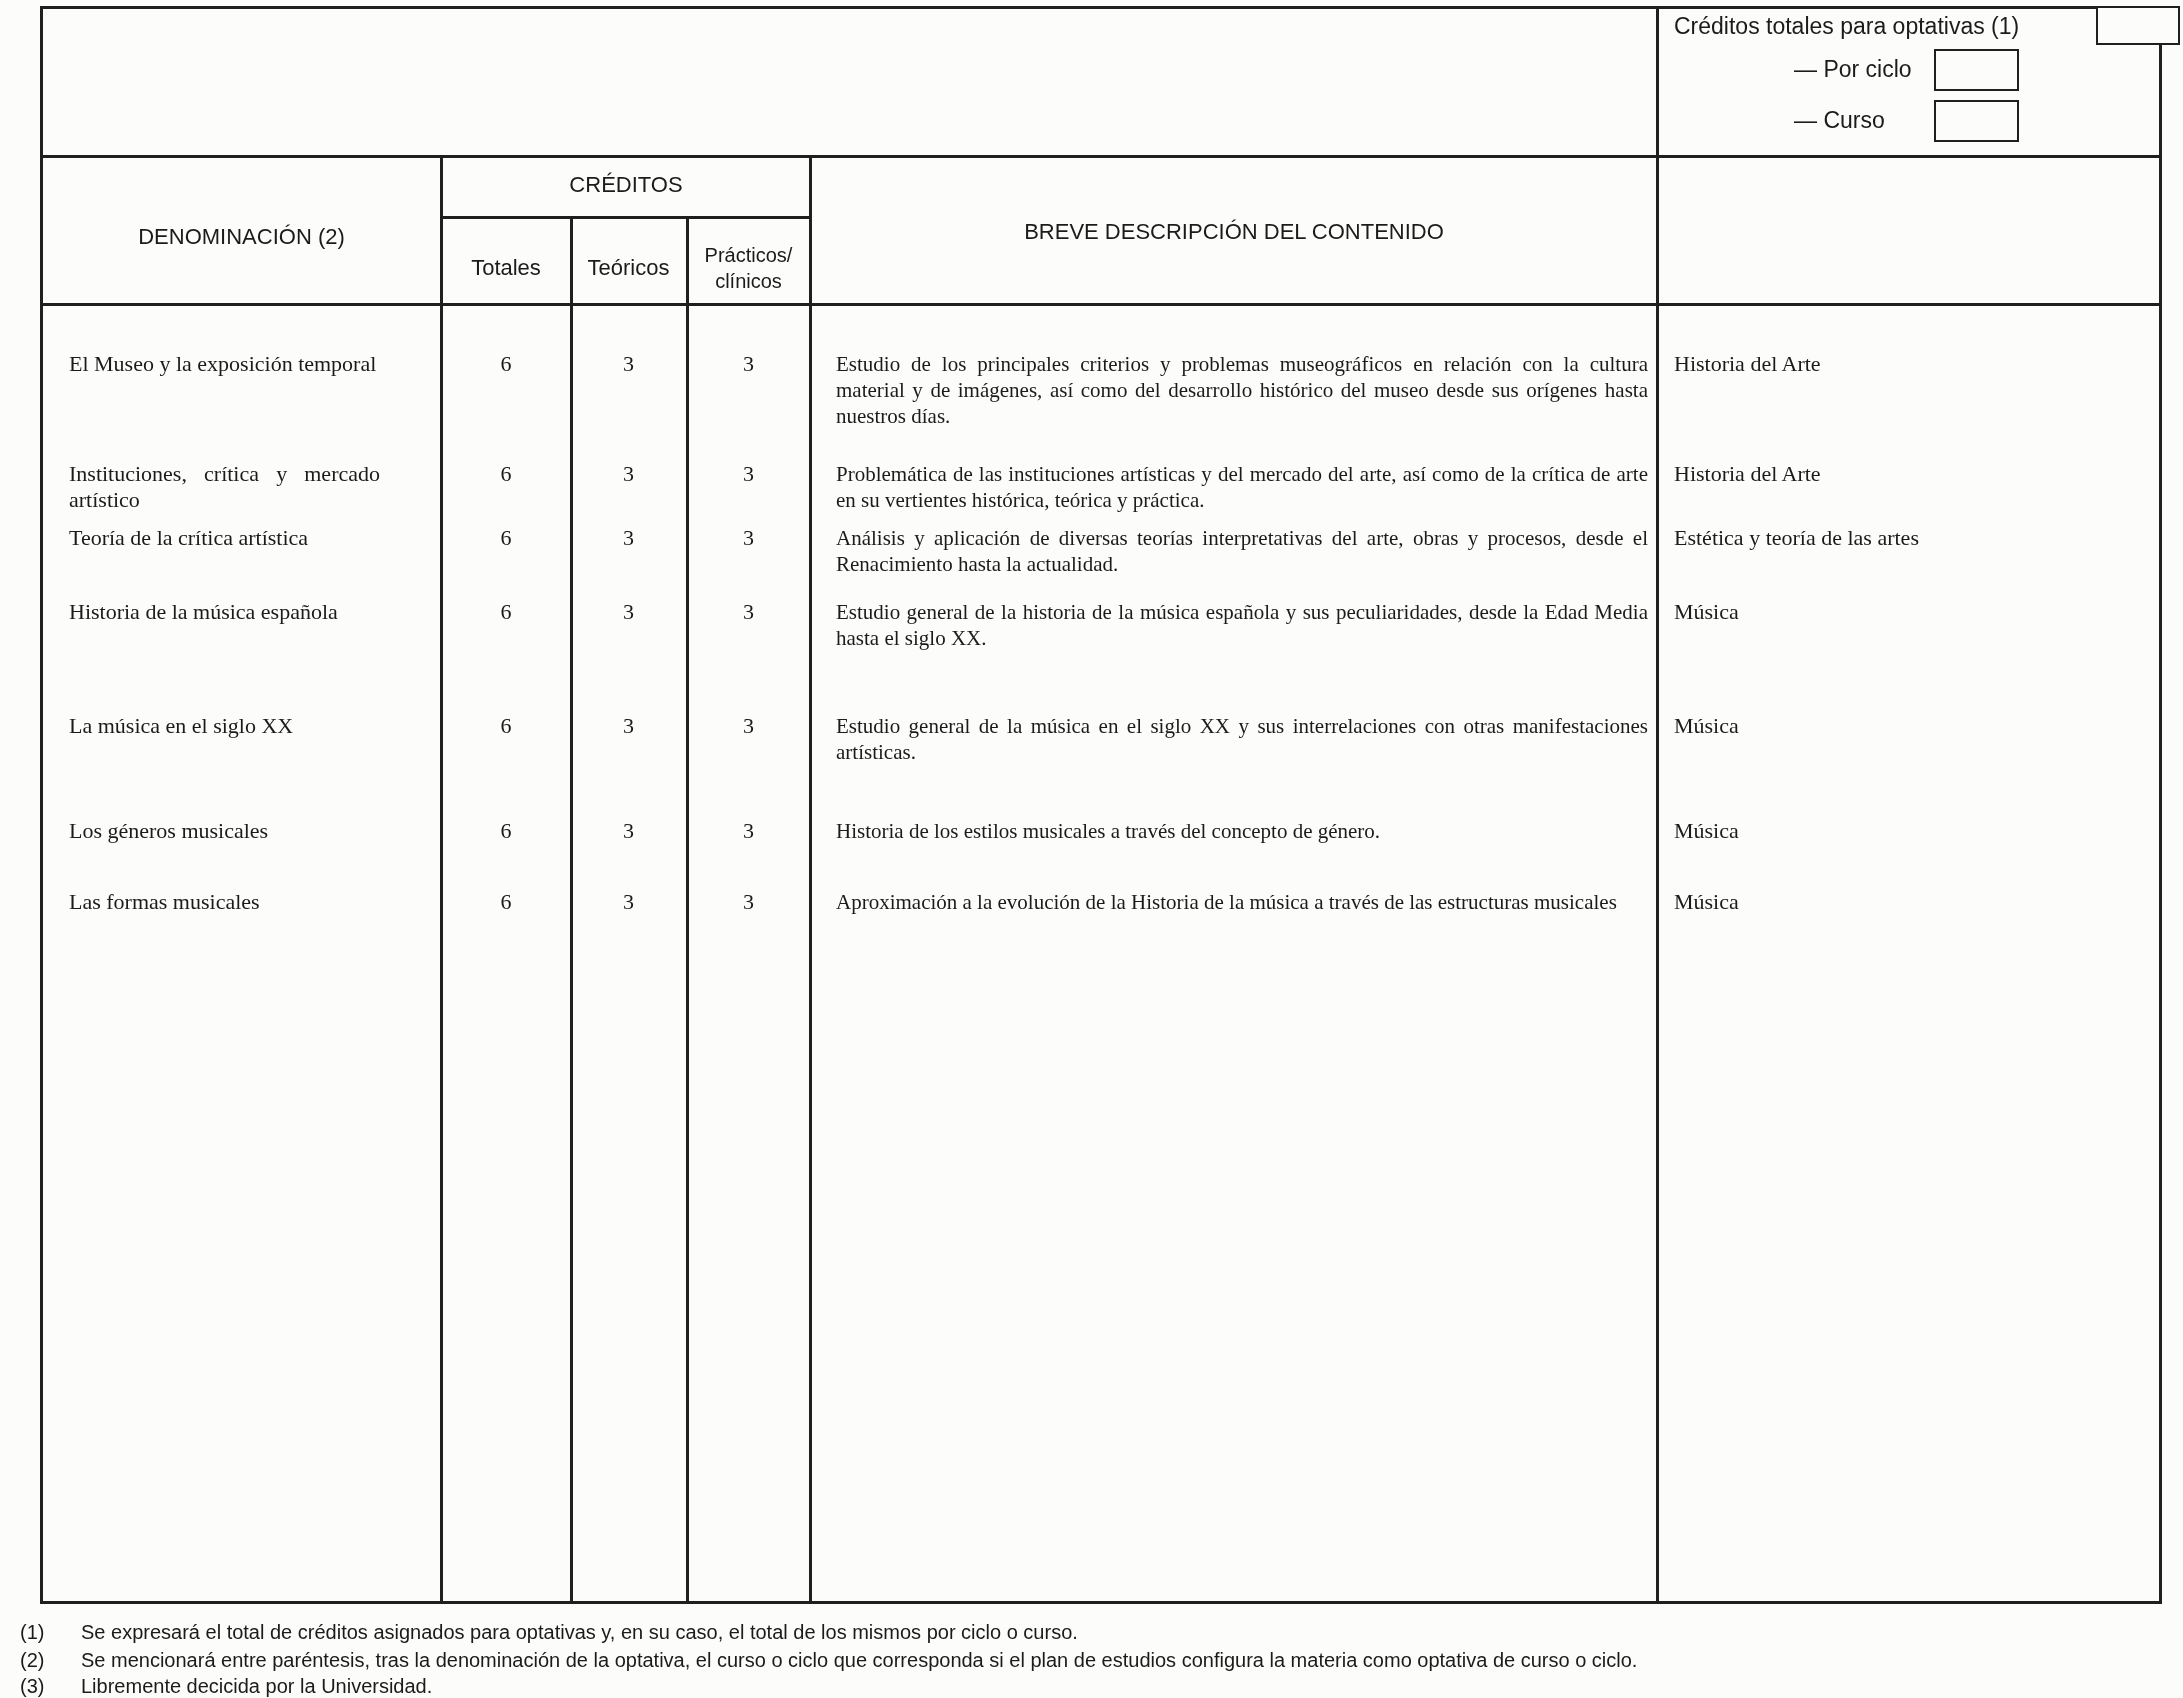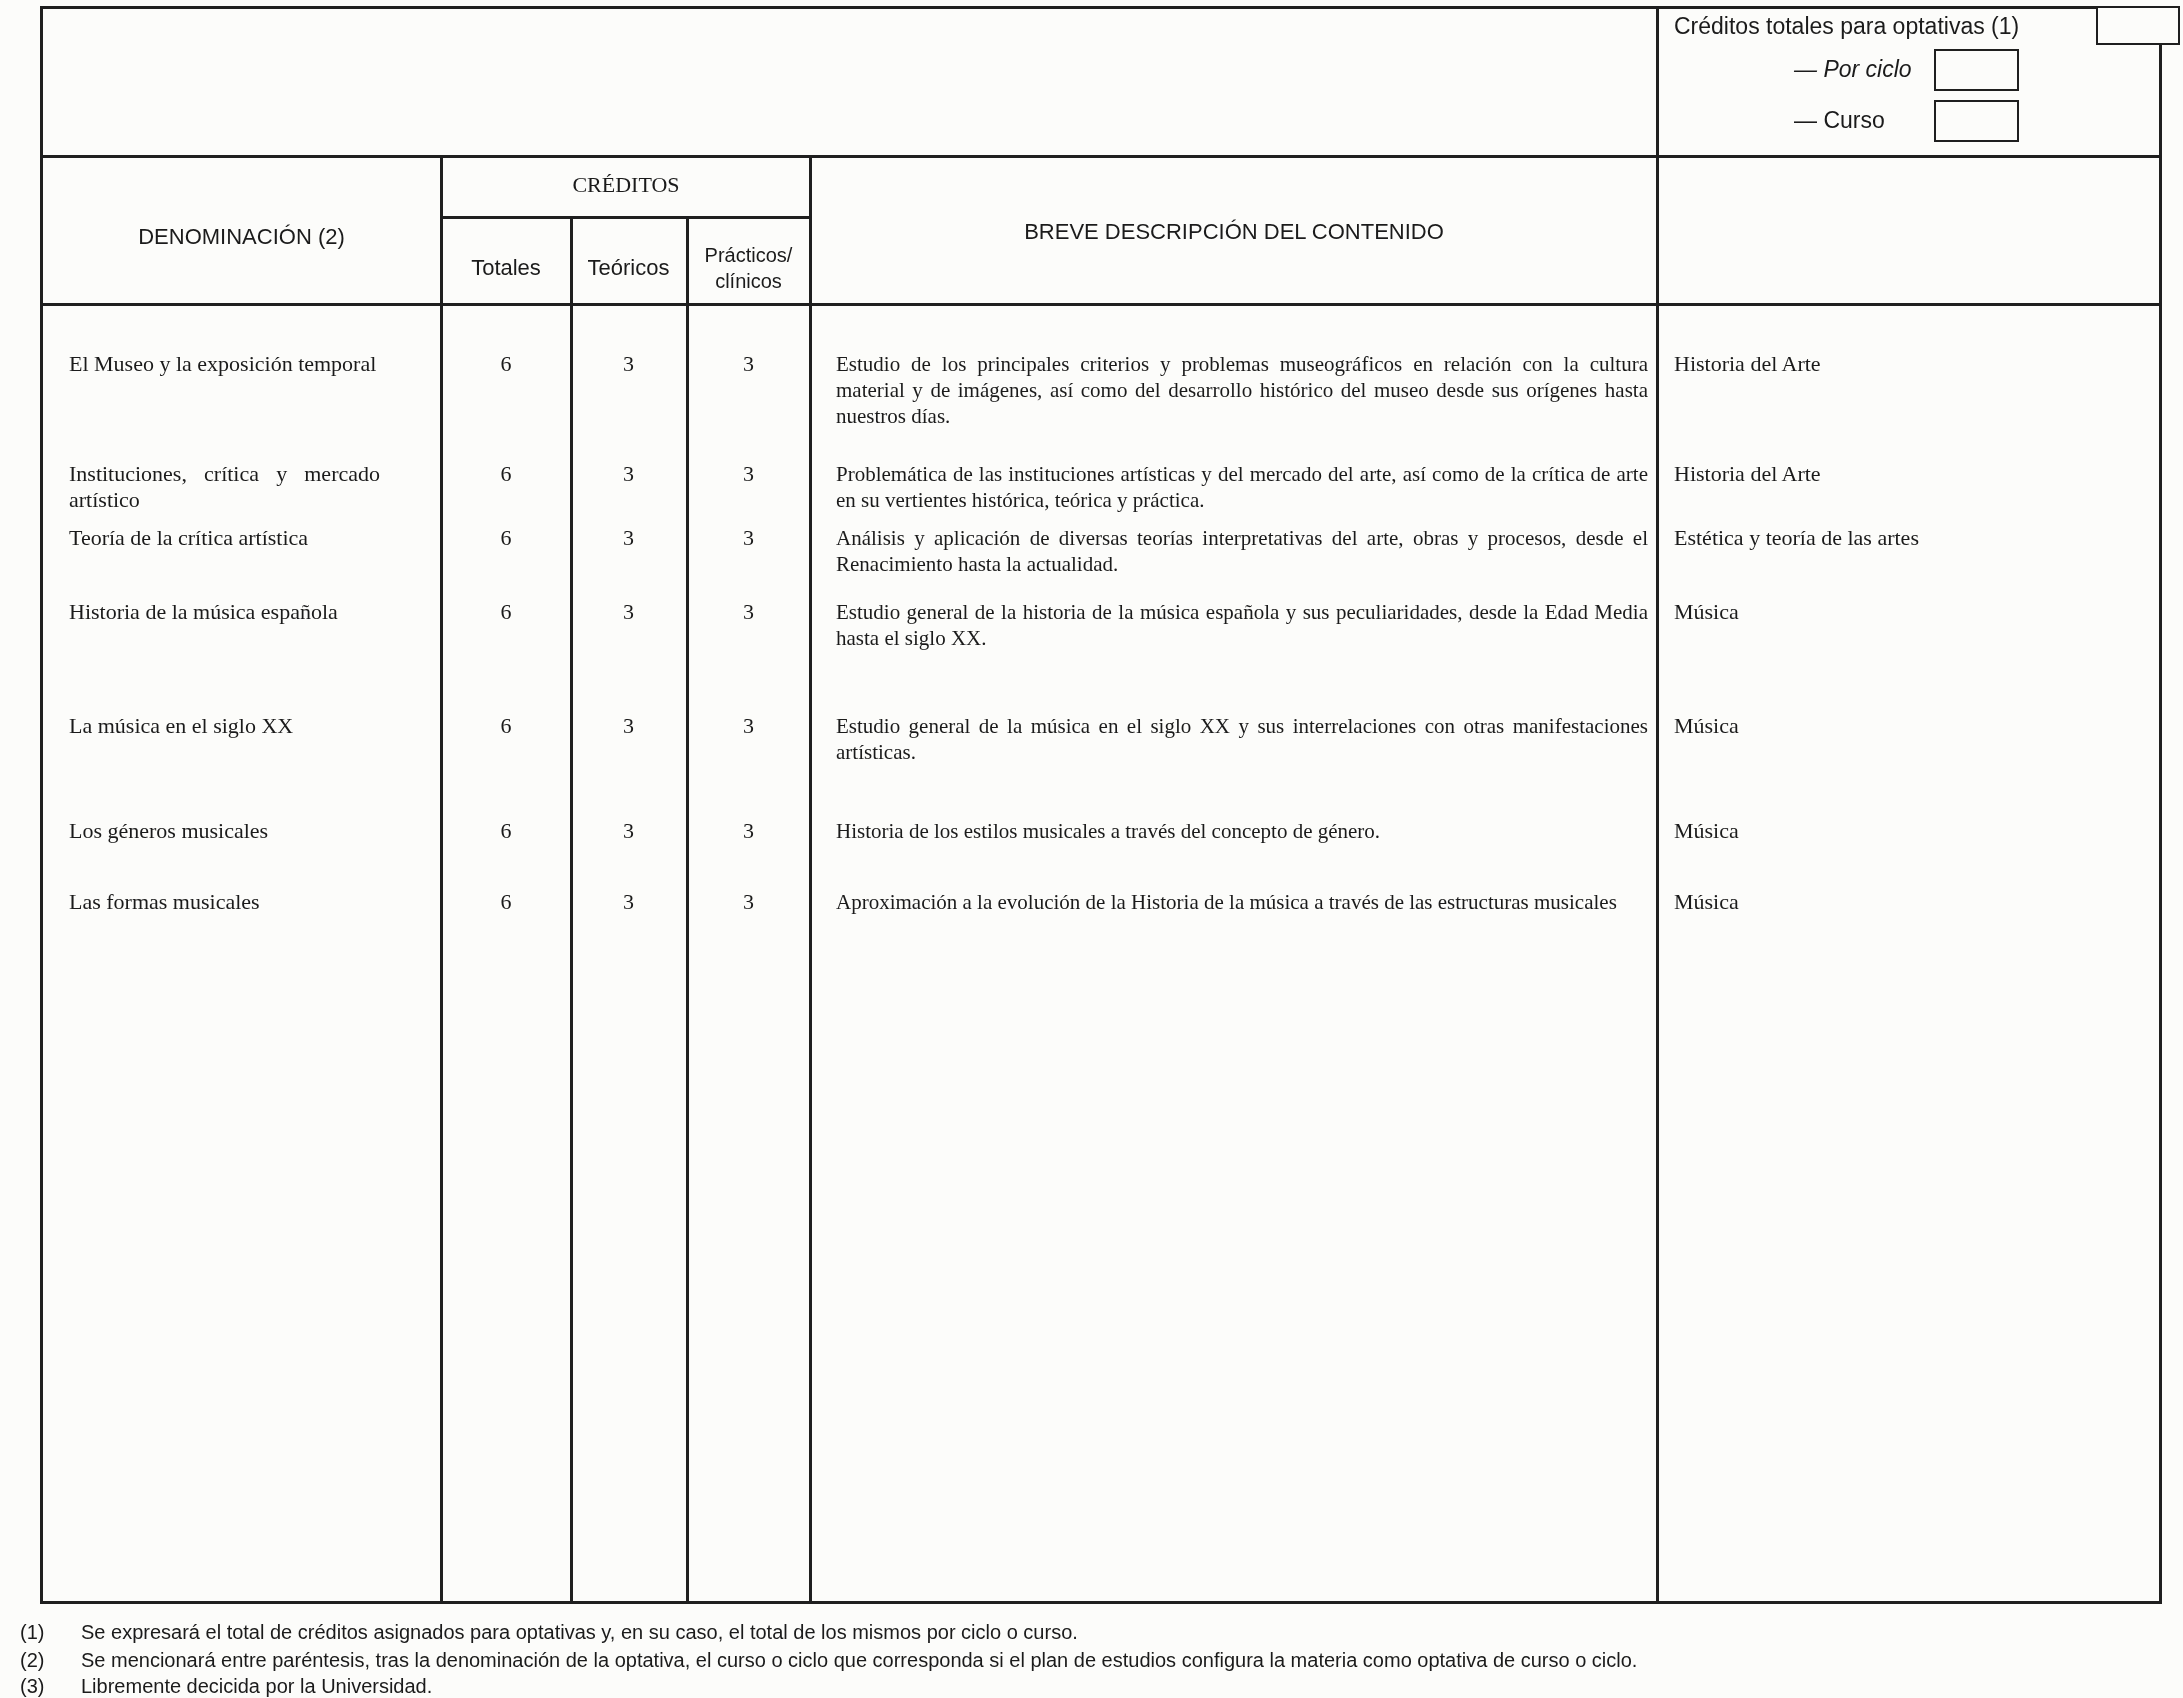--- a/index.html
+++ b/index.html
@@ -52,28 +52,28 @@
   <div class="line" style="left:440px;top:155px;width:2.9px;height:1449px;"></div>
   <div class="line" style="left:809px;top:155px;width:2.9px;height:1449px;"></div>
   <div class="line" style="left:440px;top:216px;width:372px;height:2.9px;"></div>
   <div class="line" style="left:570px;top:216px;width:2.9px;height:1388px;"></div>
   <div class="line" style="left:686px;top:216px;width:2.9px;height:1388px;"></div>
 
 
   <div class="txt formlabel" style="left:1674px;top:13px;">Créditos totales para optativas (1)</div>
   <div class="inputbox" style="left:2096px;top:5.8px;width:80px;height:35px;"></div>
 
-  <div class="txt formlabel" style="left:1794px;top:56px;font-style:italic;">— Por ciclo</div>
+  <div class="txt formlabel" style="left:1794px;top:56px;">— Por ciclo</div>
   <div class="inputbox" style="left:1934px;top:49px;width:81px;height:38px;"></div>
 
   <div class="txt formlabel" style="left:1794px;top:107px;">— Curso</div>
   <div class="inputbox" style="left:1934px;top:100px;width:81px;height:38px;"></div>
 
   <div class="txt colhead center" style="left:43px;top:224px;width:397px;">DENOMINACIÓN (2)</div>
-  <div class="txt colhead center" style="left:440px;top:172px;width:372px;font-family:Liberation Serif, serif;">CRÉDITOS</div>
+  <div class="txt colhead center" style="left:440px;top:172px;width:372px;">CRÉDITOS</div>
   <div class="txt colhead center" style="left:440px;top:255px;width:132px;">Totales</div>
   <div class="txt colhead center" style="left:570px;top:255px;width:117px;">Teóricos</div>
   <div class="txt center preline" style="left:686px;top:242px;width:125px;font-size:20px;line-height:26px;">Prácticos/
 clínicos</div>
   <div class="txt colhead center" style="left:809px;top:219px;width:850px;">BREVE DESCRIPCIÓN DEL CONTENIDO</div>
 
   <div class="row" style="top:351px">
     <div class="cell c-den">El Museo y la exposición temporal</div>
     <div class="cell c-tot">6</div>
     <div class="cell c-teo">3</div>

